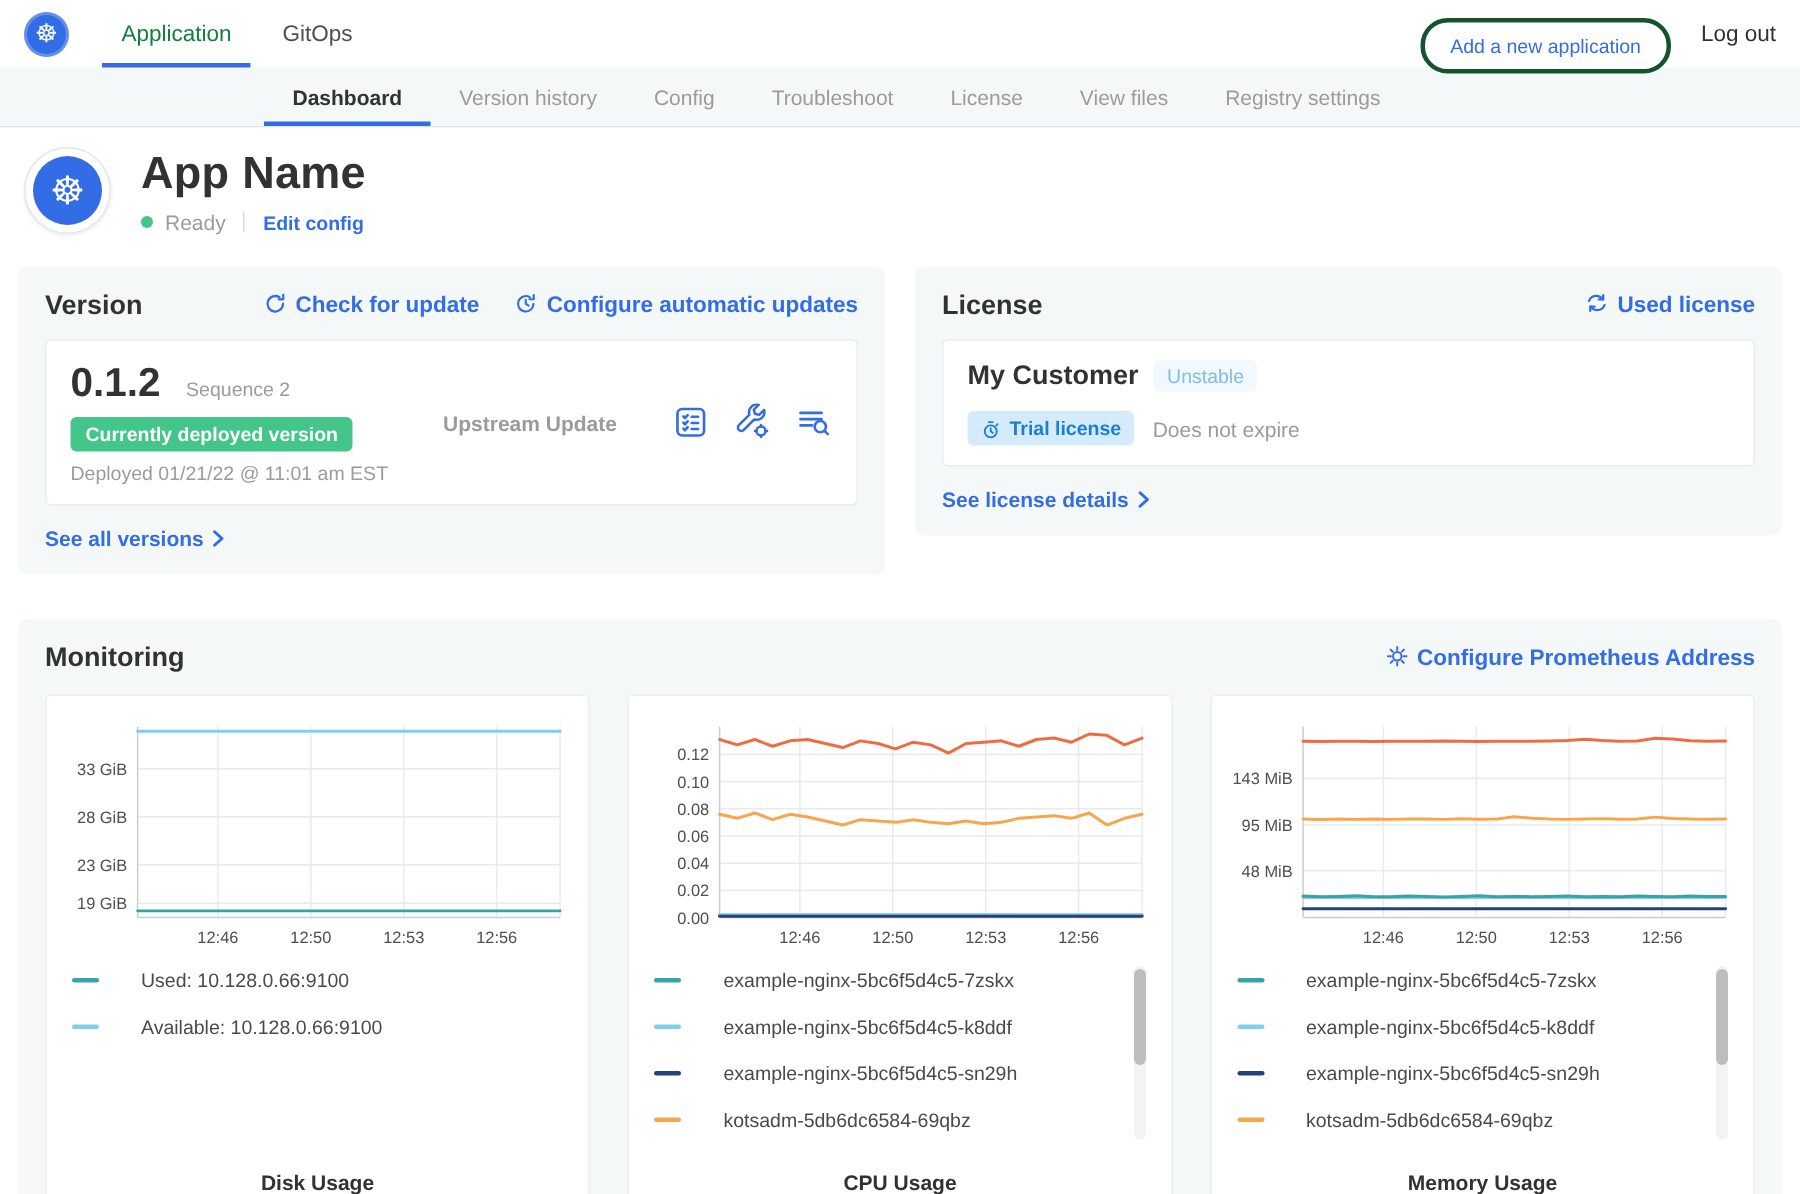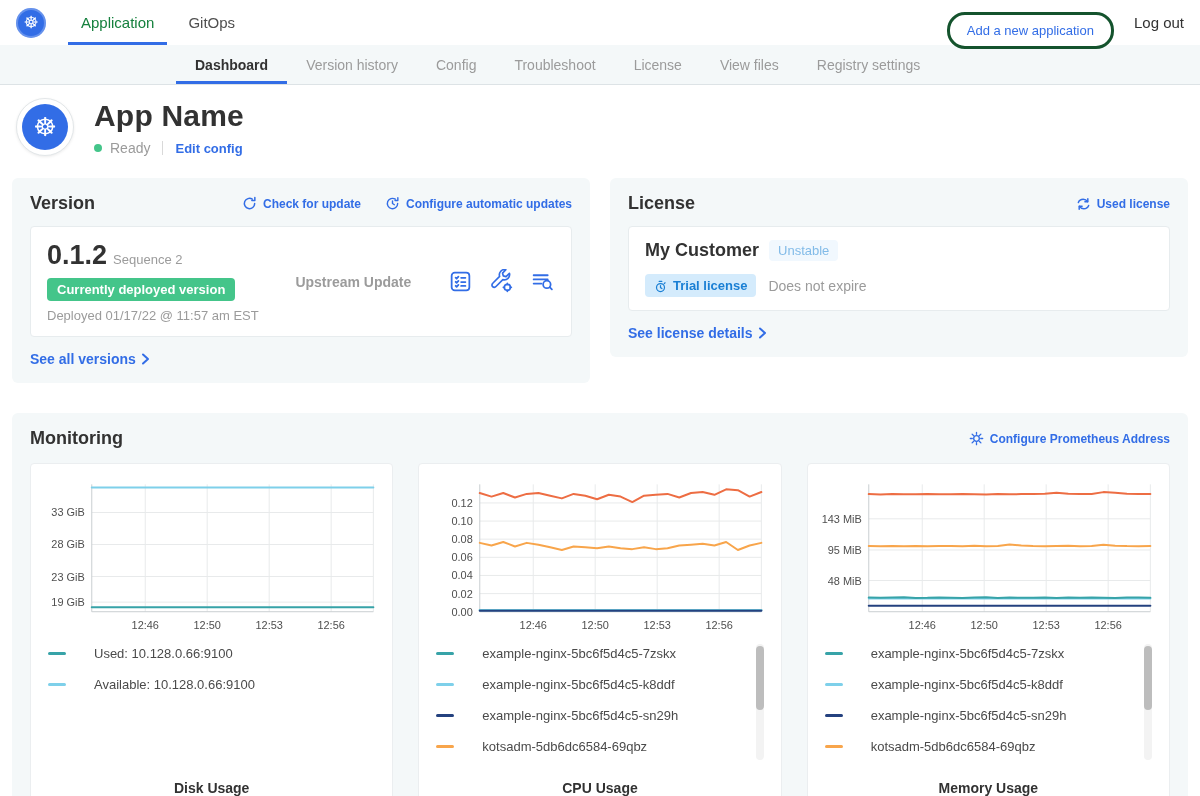--- a/index.html
+++ b/index.html
@@ -41,25 +41,25 @@
   .edit-config { color:#326de6; font-weight:bold; font-size:13px; cursor:pointer; }
   
   main { padding:8px 12px 0; }
   .cards-row { display:flex; gap:20px; align-items:flex-start; margin-bottom:30px; }
   .card { background:#f4f8f9; border-radius:6px; padding:15px 18px 16px; }
   .version-card { width:578px; }
   .license-card { flex:1; }
   .card-head { display:flex; align-items:center; }
   .card-title { font-size:18px; font-weight:bold; }
   .card-actions { margin-left:auto; display:flex; gap:24px; align-items:center; }
-  .blue-link { color:#326de6; font-weight:bold; font-size:12px; display:flex; align-items:flex-end; gap:6px; cursor:pointer; }
+  .blue-link { color:#326de6; font-weight:bold; font-size:15px; display:flex; align-items:flex-start; gap:6px; cursor:pointer; }
   .inner-panel { background:#fff; border:1px solid #e7ecee; border-radius:4px; margin-top:12px; padding:13px 16px; }
   .version-panel { display:flex; align-items:center; }
   .ver-left { display:flex; flex-direction:column; gap:7px; }
-  .ver-line { display:flex; align-items:baseline; gap:6px; }
+  .ver-line { display:flex; align-items:baseline; gap:17px; }
   .ver-number { font-size:27px; font-weight:bold; }
   .ver-seq { font-size:13px; color:#9b9b9b; }
   .deployed-badge { background:#44c58a; color:#fff; font-size:13px; font-weight:bold; padding:4px 10px;
                     border-radius:4px; align-self:flex-start; }
   .deployed-at { font-size:13px; color:#9b9b9b; }
   .ver-source { flex:1; text-align:center; font-size:14px; font-weight:bold; color:#9b9b9b; }
   .ver-icons { display:flex; gap:16px; color:#326de6; align-items:center; }
   .ver-icons svg { width:25px; height:25px; cursor:pointer; }
   .see-link { margin-top:14px; display:flex; align-items:center; gap:5px; color:#326de6;
               font-weight:bold; font-size:14px; cursor:pointer; }
@@ -150,21 +150,21 @@
         </div>
       </div>
 
       <div class="inner-panel version-panel">
         <div class="ver-left">
           <div class="ver-line">
             <span class="ver-number">0.1.2</span>
             <span class="ver-seq">Sequence 2</span>
           </div>
           <span class="deployed-badge">Currently deployed version</span>
-          <span class="deployed-at">Deployed 01/17/22 @ 11:57 am EST</span>
+          <span class="deployed-at">Deployed 01/21/22 @ 11:01 am EST</span>
         </div>
         <span class="ver-source">Upstream Update</span>
         <div class="ver-icons">
           <svg viewBox="0 0 24 24" fill="none" stroke="currentColor" stroke-width="1.7" stroke-linecap="round" stroke-linejoin="round">
               <rect x="3.5" y="3.5" width="17" height="17" rx="3"></rect>
               <path d="M7.3 8.3l1 1 1.7-1.9M12.6 8.5h4.1M7.3 12.3l1 1 1.7-1.9M12.6 12.5h4.1M7.3 16.1l1 1 1.7-1.9M12.6 16.3h4.1"></path>
             </svg>
           <svg viewBox="0 0 24 24" fill="none" stroke="currentColor" stroke-width="1.6" stroke-linecap="round" stroke-linejoin="round">
               <path d="M19.6 4.1l-3.2 3.2-2.7-.7-.7-2.7 3.2-3.2a5 5 0 0 0-6 6.4L3.6 13.7a2.2 2.2 0 1 0 3.1 3.1l6.6-6.6a5 5 0 0 0 6.3-6.1z"></path>
               <circle cx="17.6" cy="17.6" r="2.9"></circle>

